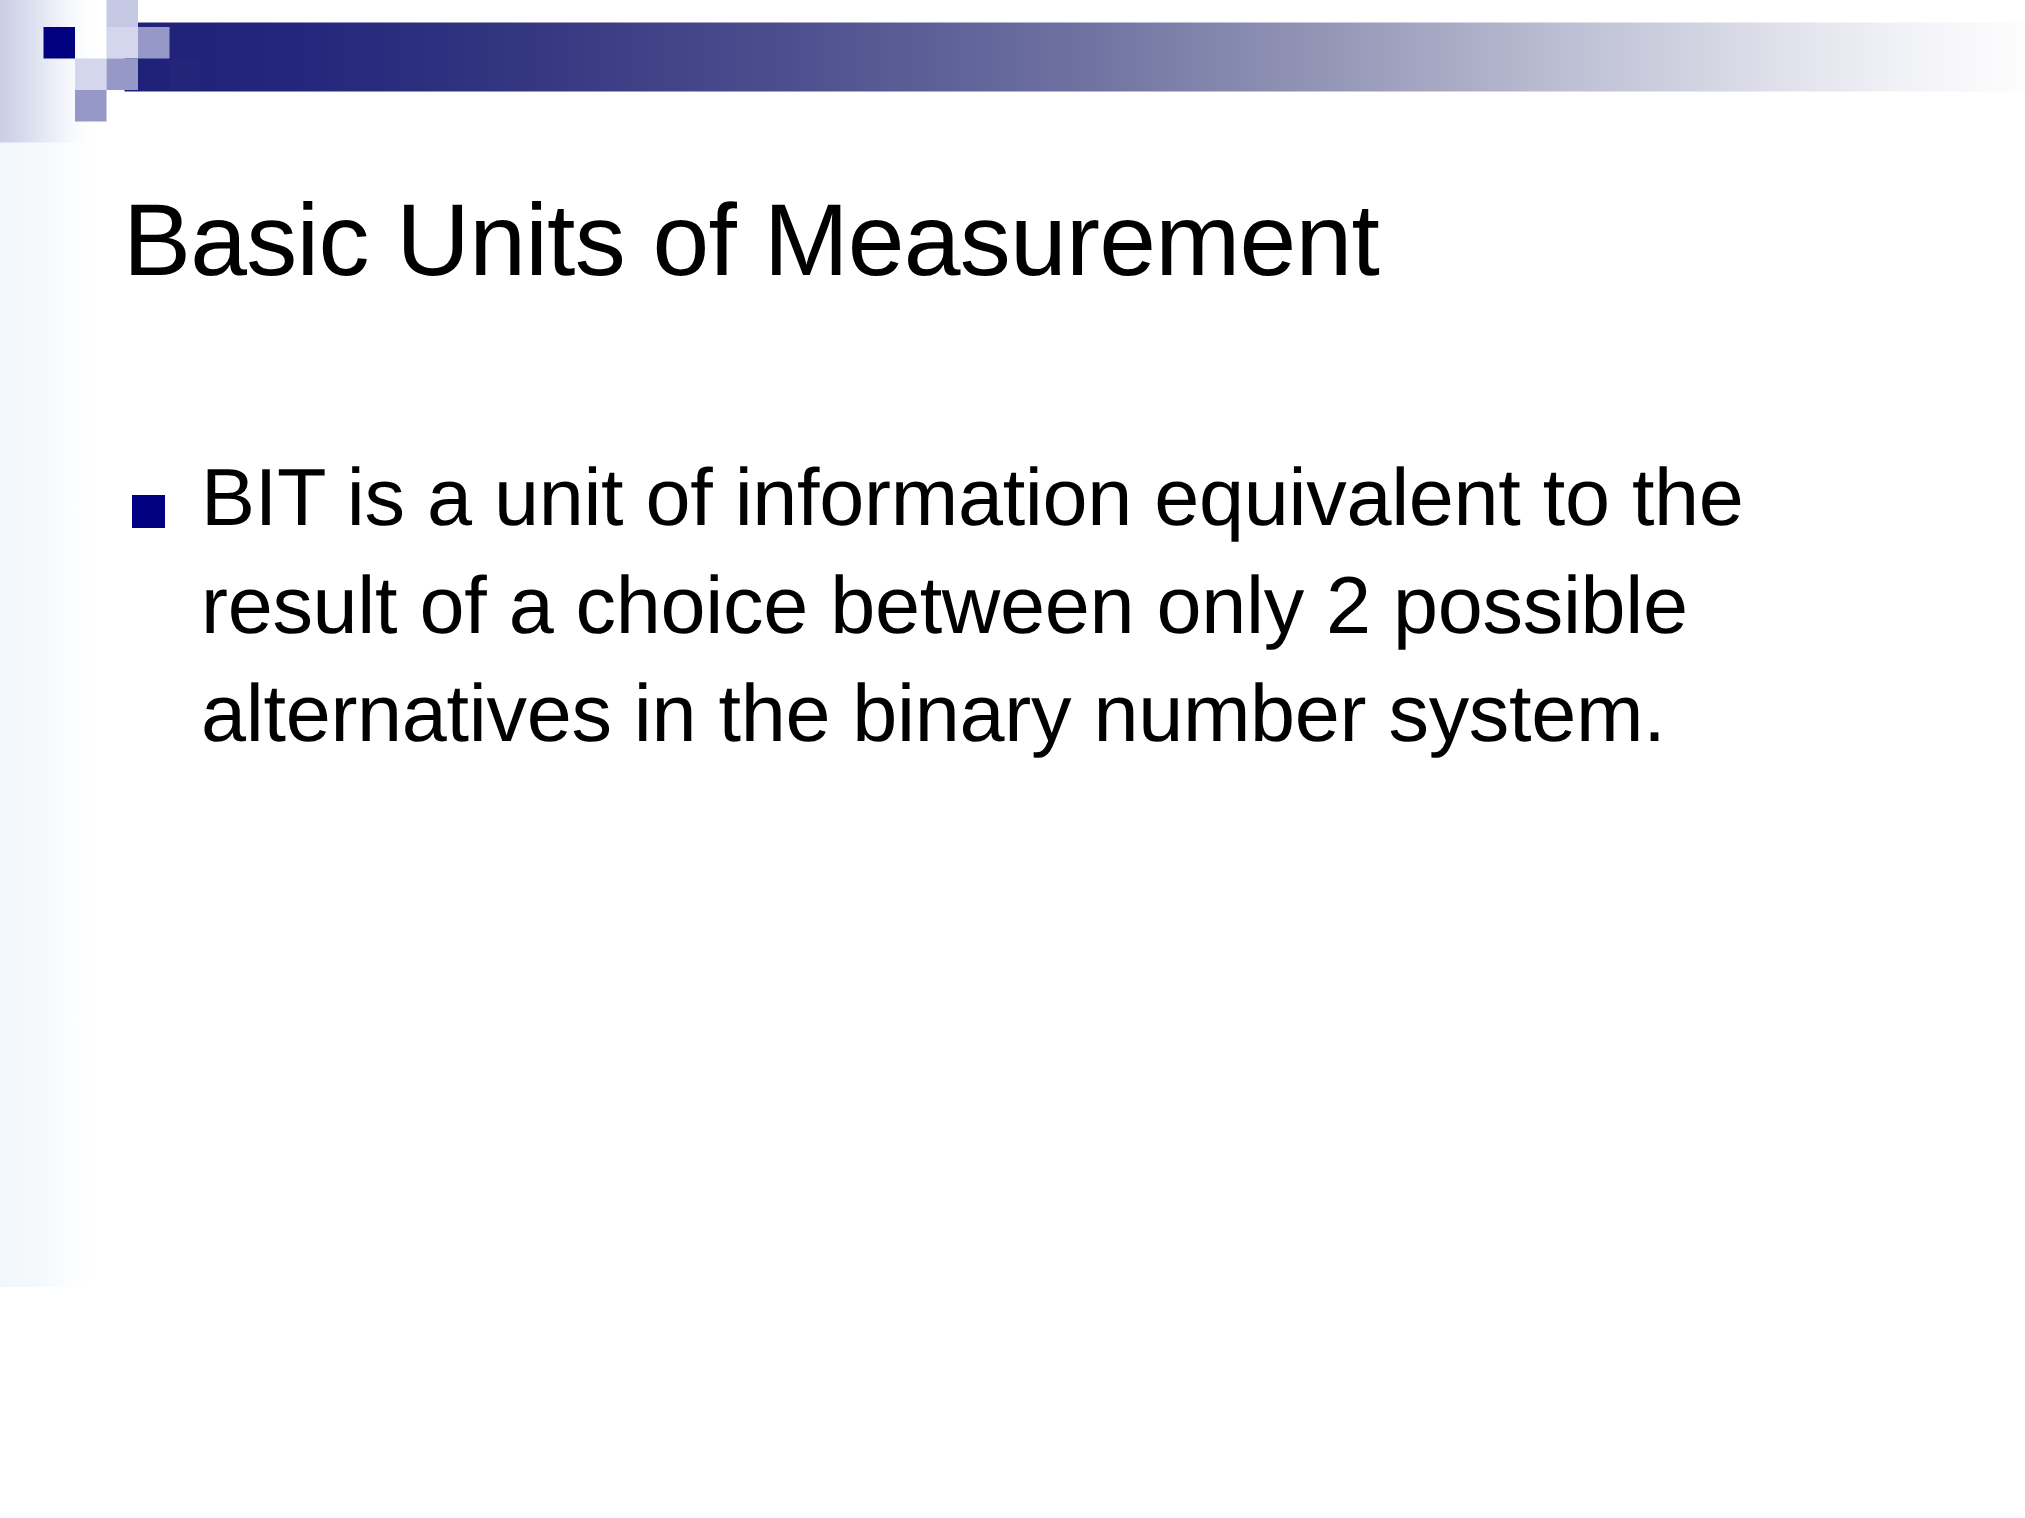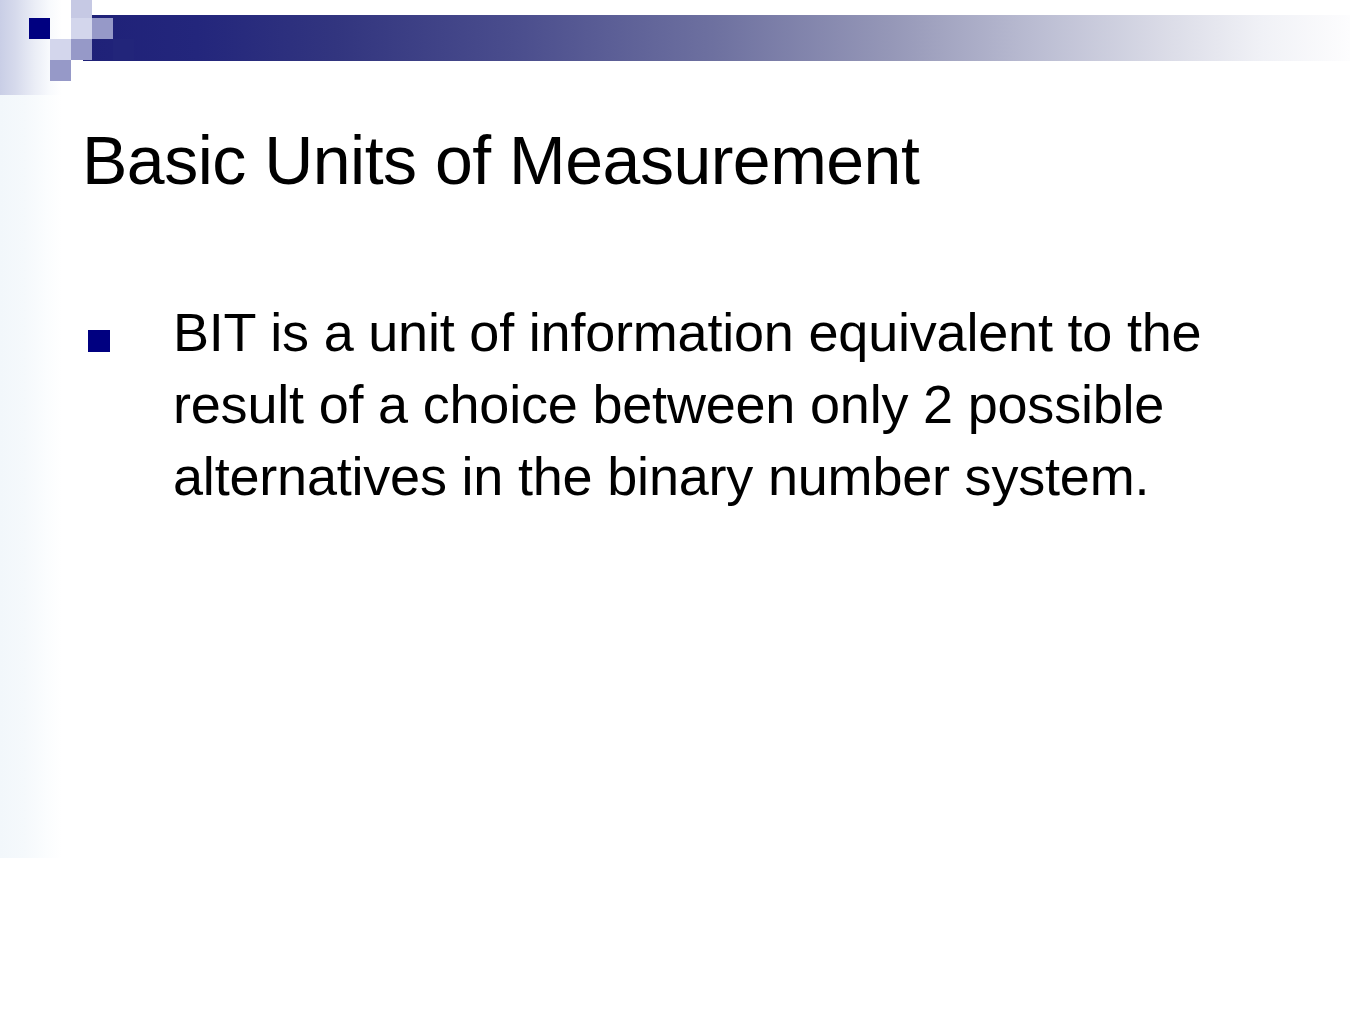--- a/index.html
+++ b/index.html
@@ -110,21 +110,20 @@
   .bullet-marker {
     position: absolute;
     left: 4px;
     top: 34px;
     width: 22px;
     height: 22px;
     background: #000080;
   }
   .bullet-text {
     display: block;
-    margin-left: 39px;
   }
 </style>
 </head>
 <body>
 
 <div id="slide">
 
   <div class="left-strip"></div>
   <div class="left-strip-top"></div>
 

